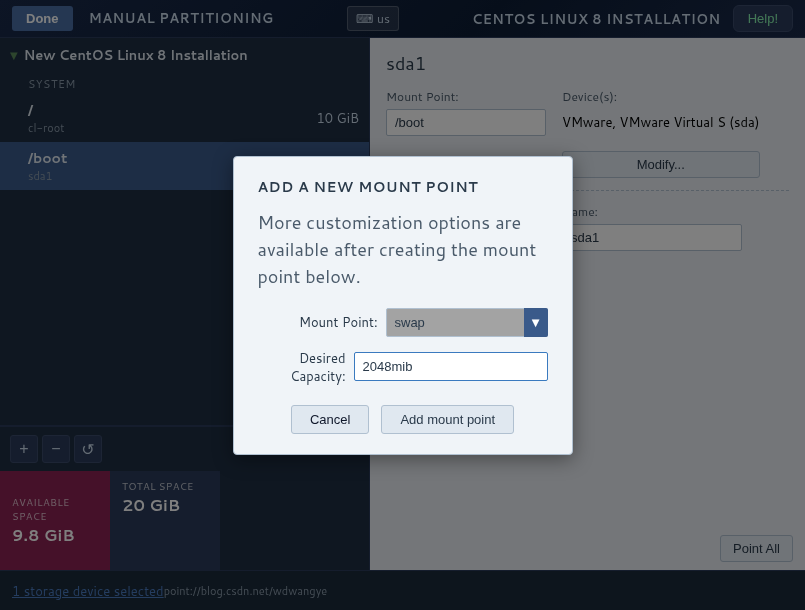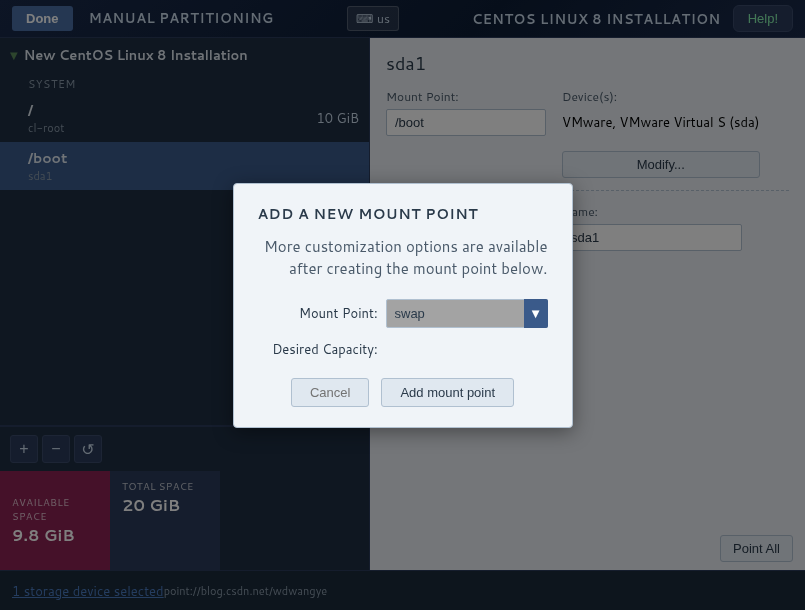--- a/index.html
+++ b/index.html
@@ -333,25 +333,24 @@
     .modal-title {
       font-size: 14px;
       font-weight: bold;
       color: #2a3a4a;
       text-transform: uppercase;
       letter-spacing: 0.5px;
       margin-bottom: 12px;
     }
 
     .modal-description {
-      font-size: 15px;
+      font-size: 18px;
       color: #4a5a6a;
       margin-bottom: 18px;
       line-height: 1.5;
-      text-align: right;
     }
 
     .modal-form-row {
       display: flex;
       align-items: center;
       margin-bottom: 12px;
       gap: 8px;
     }
     .modal-form-label {
       font-size: 13px;
@@ -405,21 +404,21 @@
       justify-content: center;
       gap: 12px;
       margin-top: 20px;
     }
     .modal-cancel-btn {
       background: #e0e8f0;
       border: 1px solid #b0c0d0;
       border-radius: 3px;
       padding: 6px 18px;
       font-size: 13px;
-      color: #737373;
+      color: #0f172a;
       cursor: pointer;
       text-align: center;
     }
     .modal-add-btn {
       background: #e0e8f0;
       border: 1px solid #b0c0d0;
       border-radius: 3px;
       padding: 6px 18px;
       font-size: 13px;
       color: #2a3a4a;
@@ -556,20 +555,21 @@
           <option value="/home">/home</option>
           <option value="/var">/var</option>
           <option value="/tmp">/tmp</option>
         </select>
         <div class="select-arrow">▼</div>
       </div>
     </div>
 
     <div class="modal-form-row">
       <div class="modal-form-label">Desired Capacity:</div>
+      <input class="modal-input" type="text" value="2048mib" style="">
     </div>
 
     <div class="modal-buttons">
       <button class="modal-cancel-btn">Cancel</button>
       <button class="modal-add-btn">Add mount point</button>
     </div>
   </div>
 </div>
 
 </body></html>

